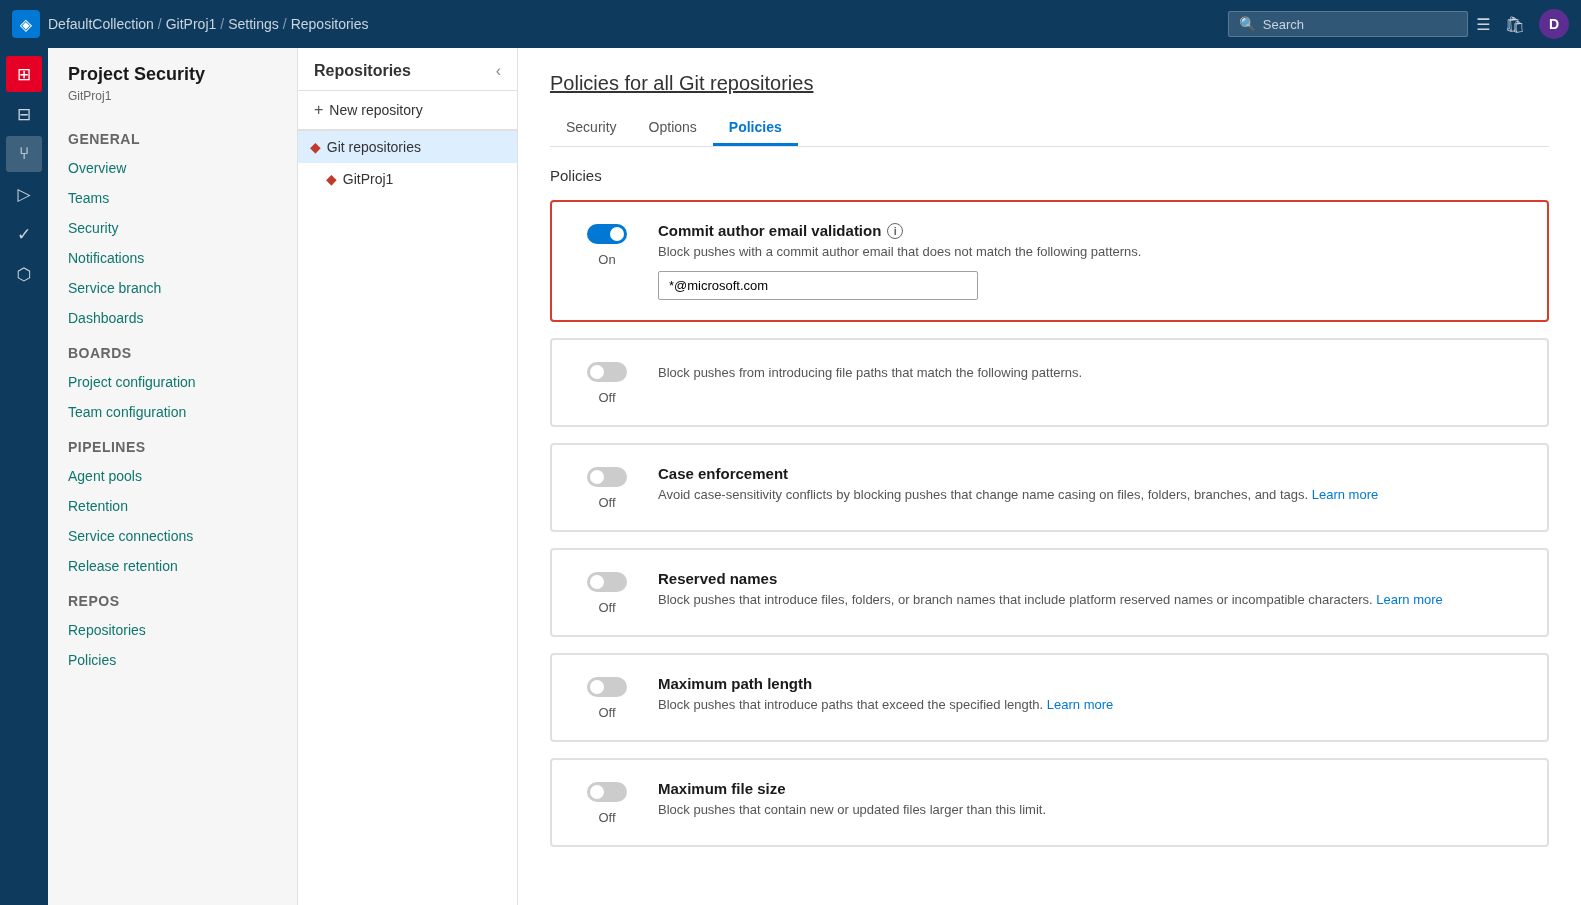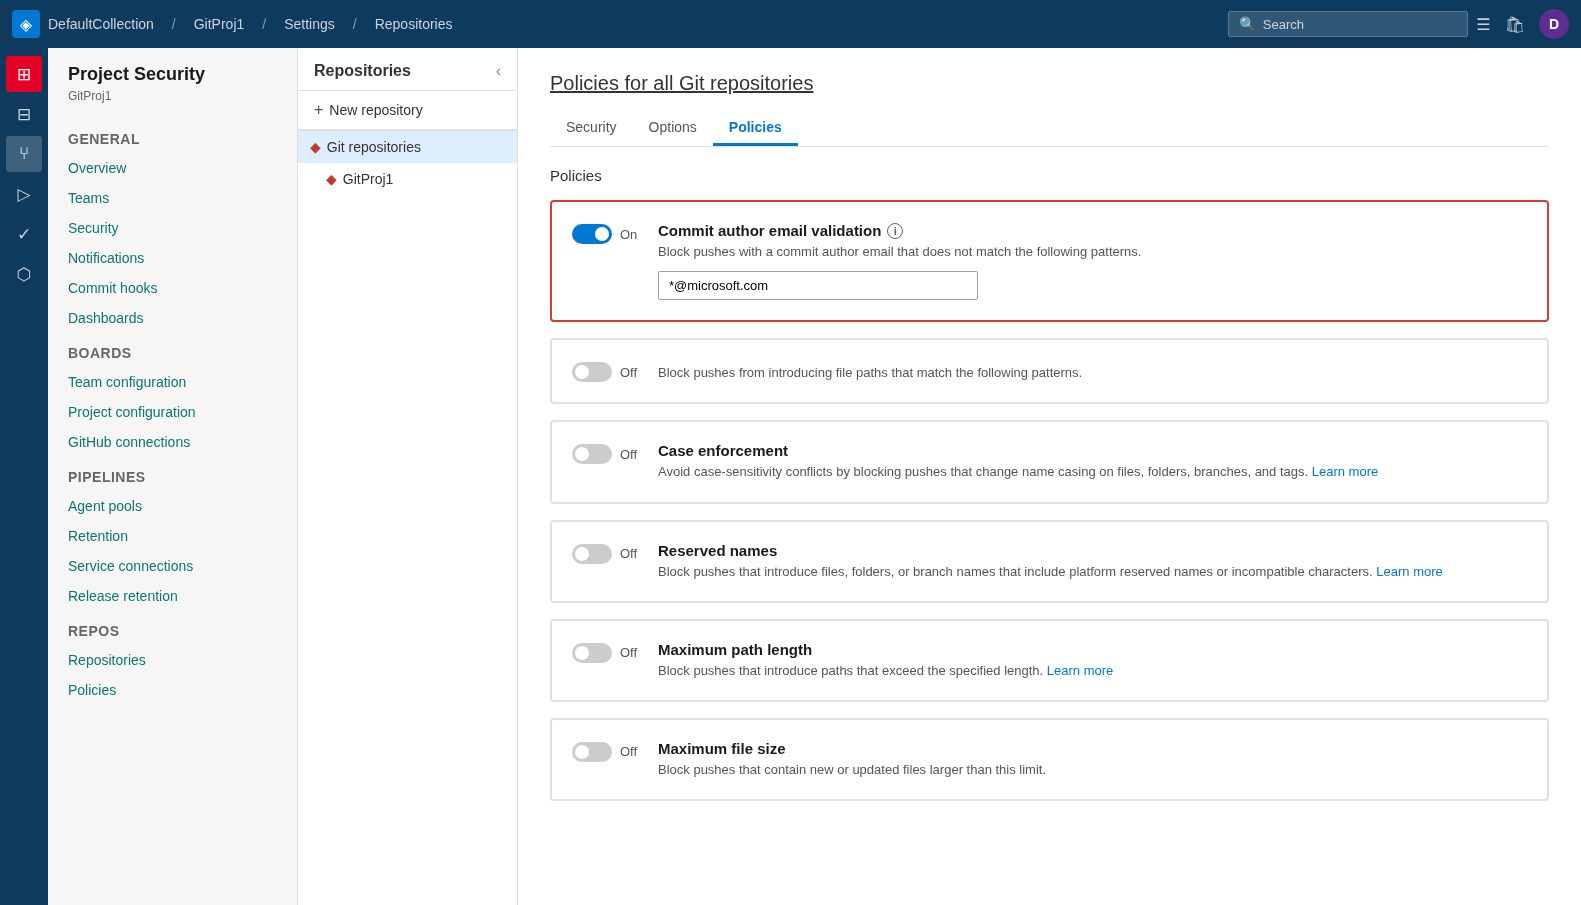--- a/index.html
+++ b/index.html
@@ -1,21 +1,21 @@
 <!DOCTYPE html>
 <html><head>
   <meta charset="utf-8">
   <style>
     * { box-sizing: border-box; margin: 0; padding: 0; }
     body { font-family: 'Segoe UI', Tahoma, Geneva, Verdana, sans-serif; font-size: 14px; color: #333; display: flex; height: 100vh; overflow: hidden; background: #fff; }
 
     
     .topbar { position: fixed; top: 0; left: 0; right: 0; height: 48px; background: #0e3a5e; display: flex; align-items: center; padding: 0 12px; z-index: 100; gap: 8px; }
     .topbar-logo { width: 28px; height: 28px; background: #0078d4; border-radius: 4px; display: flex; align-items: center; justify-content: center; color: #fff; font-size: 16px; flex-shrink: 0; }
-    .topbar-breadcrumb { color: #c9d4de; font-size: 14px; display: flex; align-items: flex-end; gap: 18px; }
+    .topbar-breadcrumb { color: #c9d4de; font-size: 14px; display: flex; align-items: flex-end; gap: 4px; }
     .topbar-breadcrumb a { color: #c9d4de; text-decoration: none; }
     .topbar-breadcrumb .sep { color: #8a9bb0; }
     .topbar-spacer { flex: 1; }
     .topbar-search { background: rgba(255,255,255,0.15); border: 1px solid rgba(255,255,255,0.2); border-radius: 2px; display: flex; align-items: center; padding: 4px 10px; width: 240px; gap: 6px; }
     .topbar-search input { background: transparent; border: none; outline: none; color: #fff; font-size: 13px; width: 100%; }
     .topbar-search input::placeholder { color: #c9d4de; }
     .topbar-search-icon { color: #c9d4de; font-size: 14px; }
     .topbar-actions { display: flex; align-items: center; gap: 14px; color: #c9d4de; font-size: 16px; }
     .topbar-avatar { width: 30px; height: 30px; border-radius: 50%; background: #5c2e91; display: flex; align-items: center; justify-content: center; color: #fff; font-size: 14px; font-weight: 600; }
 
@@ -57,21 +57,21 @@
 
     
     .policies-section { }
     .policies-label { font-size: 15px; font-weight: 500; color: #333; margin-bottom: 16px; }
 
     
     .policy-card { border: 2px solid #e0e0e0; border-radius: 4px; padding: 20px; margin-bottom: 16px; }
     .policy-card.highlighted { border-color: #d73c2e; }
     .policy-row { display: flex; align-items: flex-start; gap: 16px; margin-bottom: 12px; }
     .policy-row:last-child { margin-bottom: 0; }
-    .toggle-wrap { display: flex; align-items: center; gap: 8px; min-width: 70px; padding-top: 2px; }
+    .toggle-wrap { display: flex; align-items: center; gap: 8px; min-width: 70px; padding-top: 2px; flex-direction: column; }
     .toggle { position: relative; display: inline-block; width: 40px; height: 20px; }
     .toggle input { opacity: 0; width: 0; height: 0; }
     .toggle-slider { position: absolute; cursor: pointer; top: 0; left: 0; right: 0; bottom: 0; background-color: #ccc; border-radius: 20px; transition: .3s; }
     .toggle-slider:before { position: absolute; content: ""; height: 14px; width: 14px; left: 3px; bottom: 3px; background-color: white; border-radius: 50%; transition: .3s; }
     input:checked + .toggle-slider { background-color: #0078d4; }
     input:checked + .toggle-slider:before { transform: translateX(20px); }
     .toggle-label { font-size: 13px; color: #555; }
     .policy-info { flex: 1; }
     .policy-title { font-size: 15px; font-weight: 600; color: #1a1a1a; display: flex; align-items: center; gap: 6px; }
     .policy-desc { font-size: 13px; color: #555; margin-top: 4px; line-height: 1.4; }
@@ -135,35 +135,32 @@
     <div class="sidebar-item">
         <span>Teams</span>
       </div>
     <div class="sidebar-item">
         <span>Security</span>
       </div>
     <div class="sidebar-item">
         <span>Notifications</span>
       </div>
     <div class="sidebar-item">
-        <span>Commit hooks</span>
+        <span>Service branch</span>
       </div>
     <div class="sidebar-item">
         <span>Dashboards</span>
       </div>
 
     <div class="sidebar-group-label">Boards</div>
     <div class="sidebar-item">
+        <span>Project configuration</span>
+      </div>
+    <div class="sidebar-item">
         <span>Team configuration</span>
-      </div>
-    <div class="sidebar-item">
-        <span>Project configuration</span>
-      </div>
-    <div class="sidebar-item">
-        <span>GitHub connections</span>
       </div>
 
     <div class="sidebar-group-label">Pipelines</div>
     <div class="sidebar-item">
         <span>Agent pools</span>
       </div>
     <div class="sidebar-item">
         <span>Retention</span>
       </div>
     <div class="sidebar-item">

